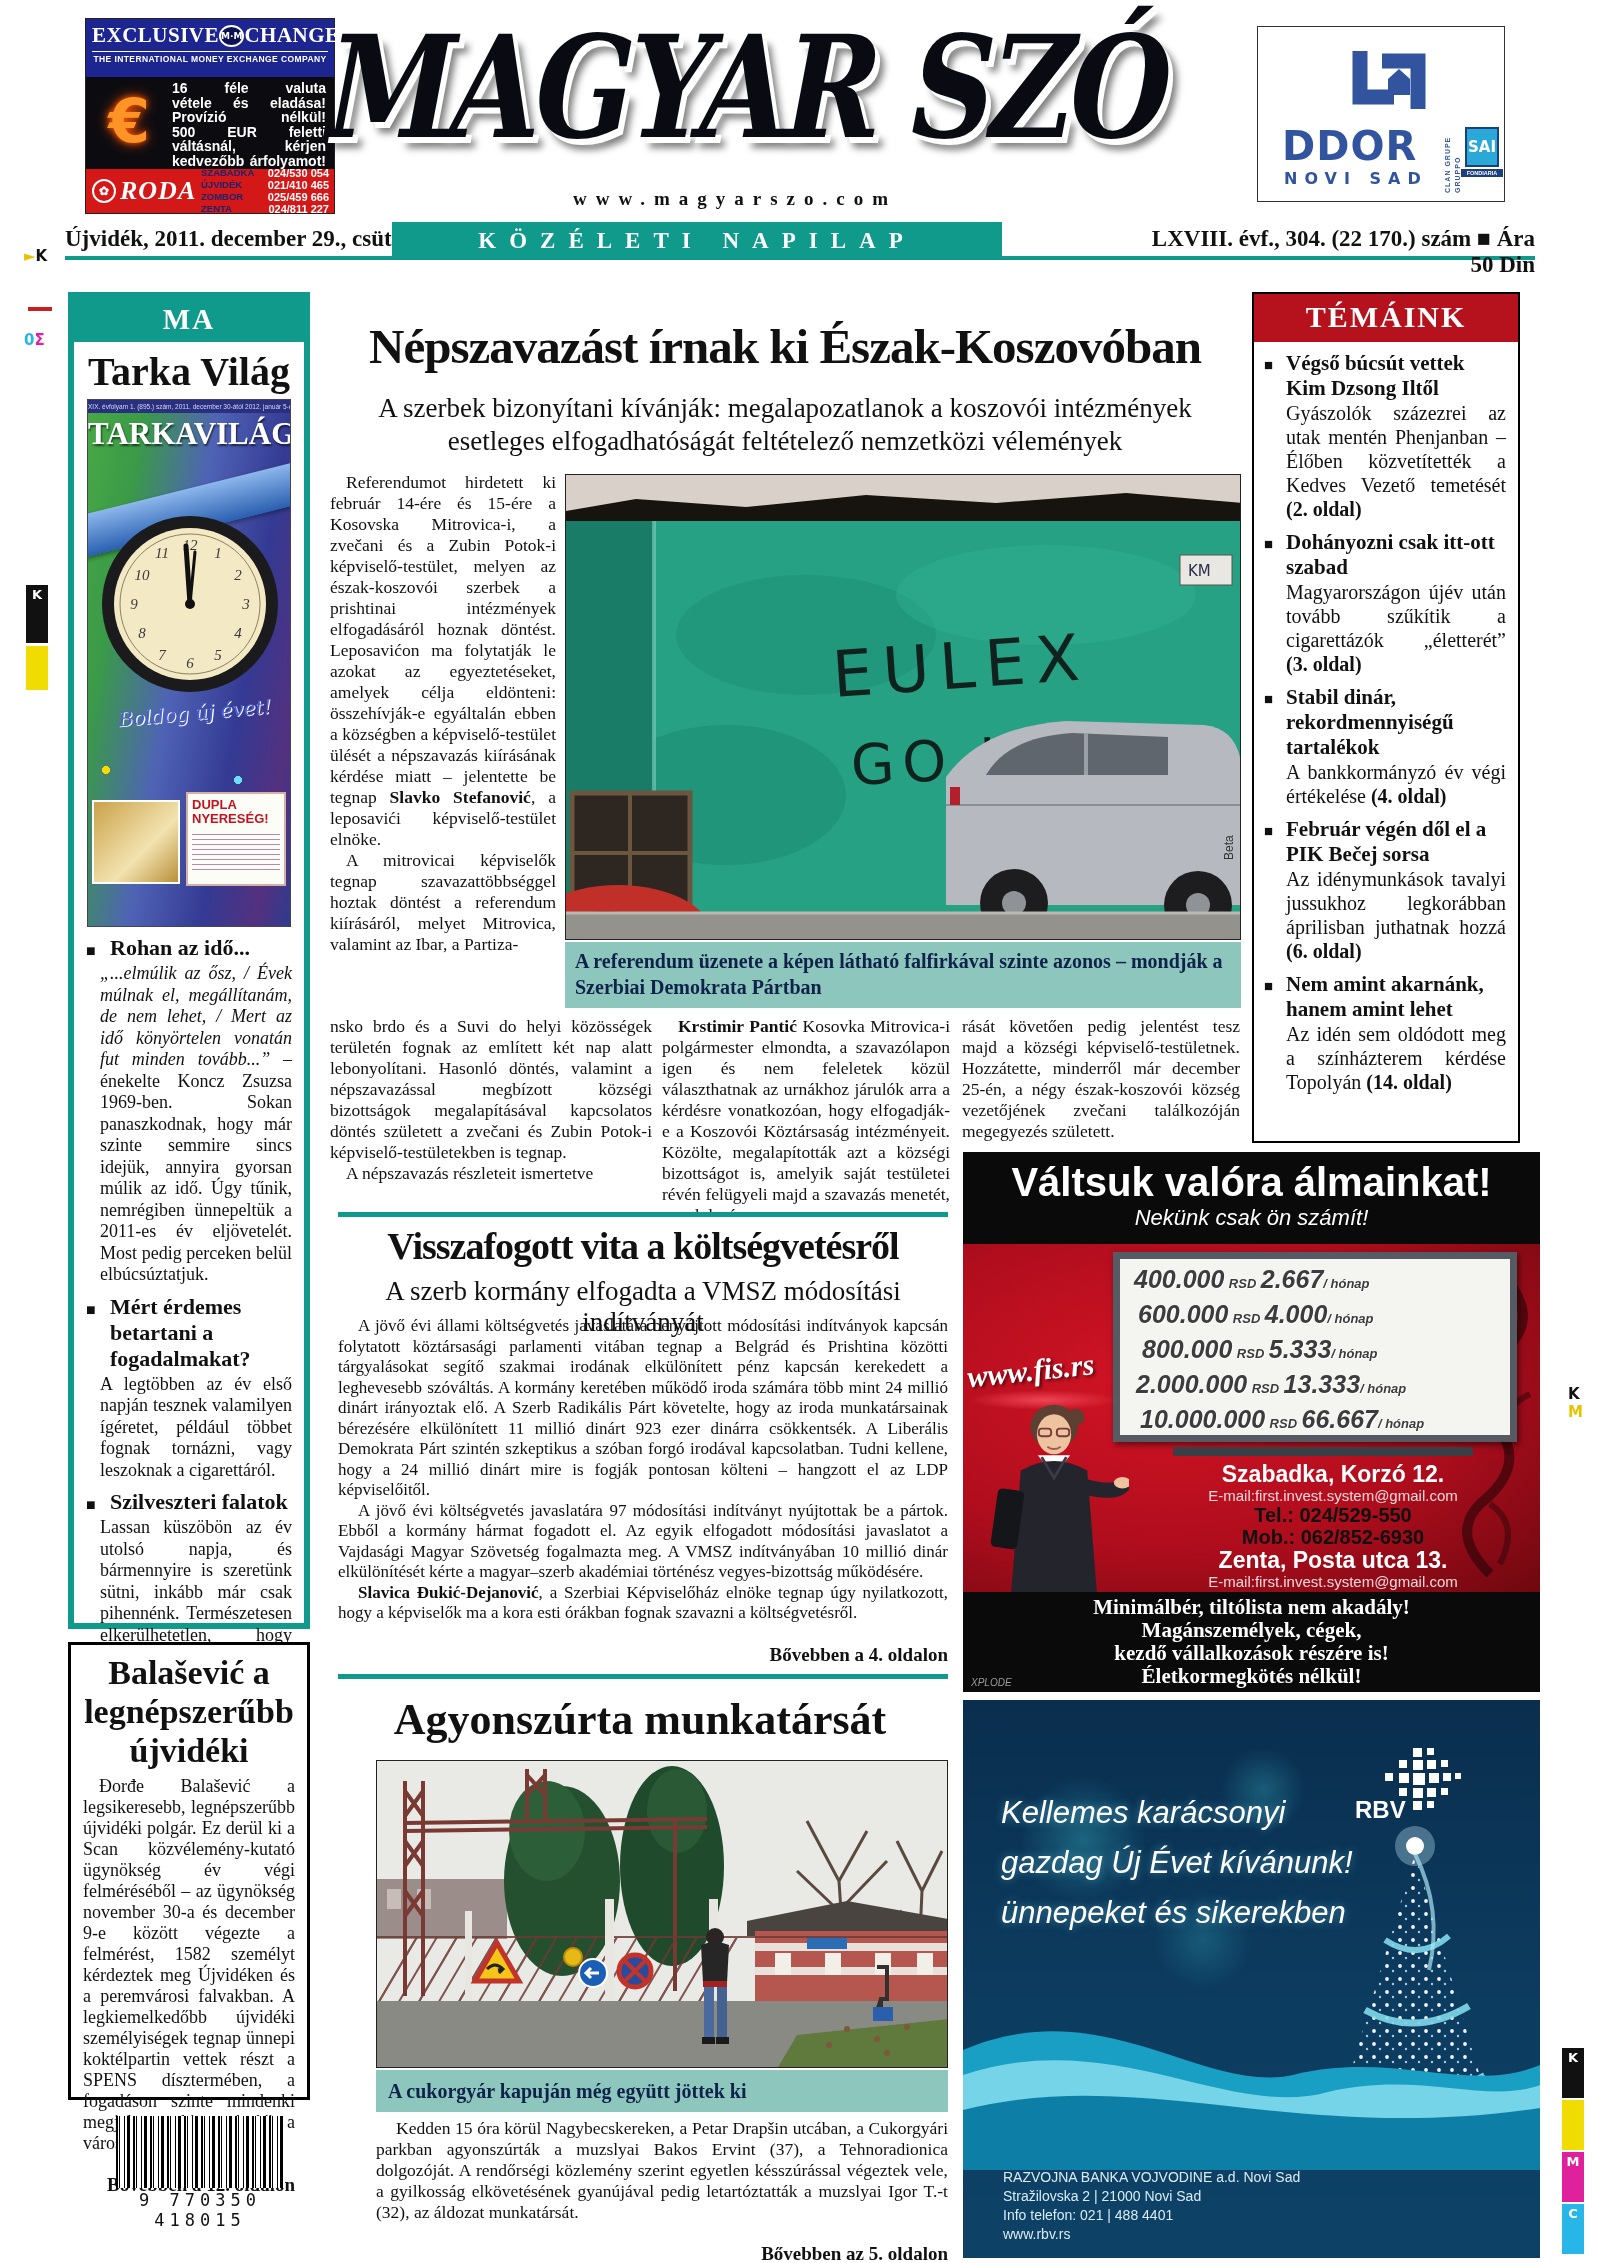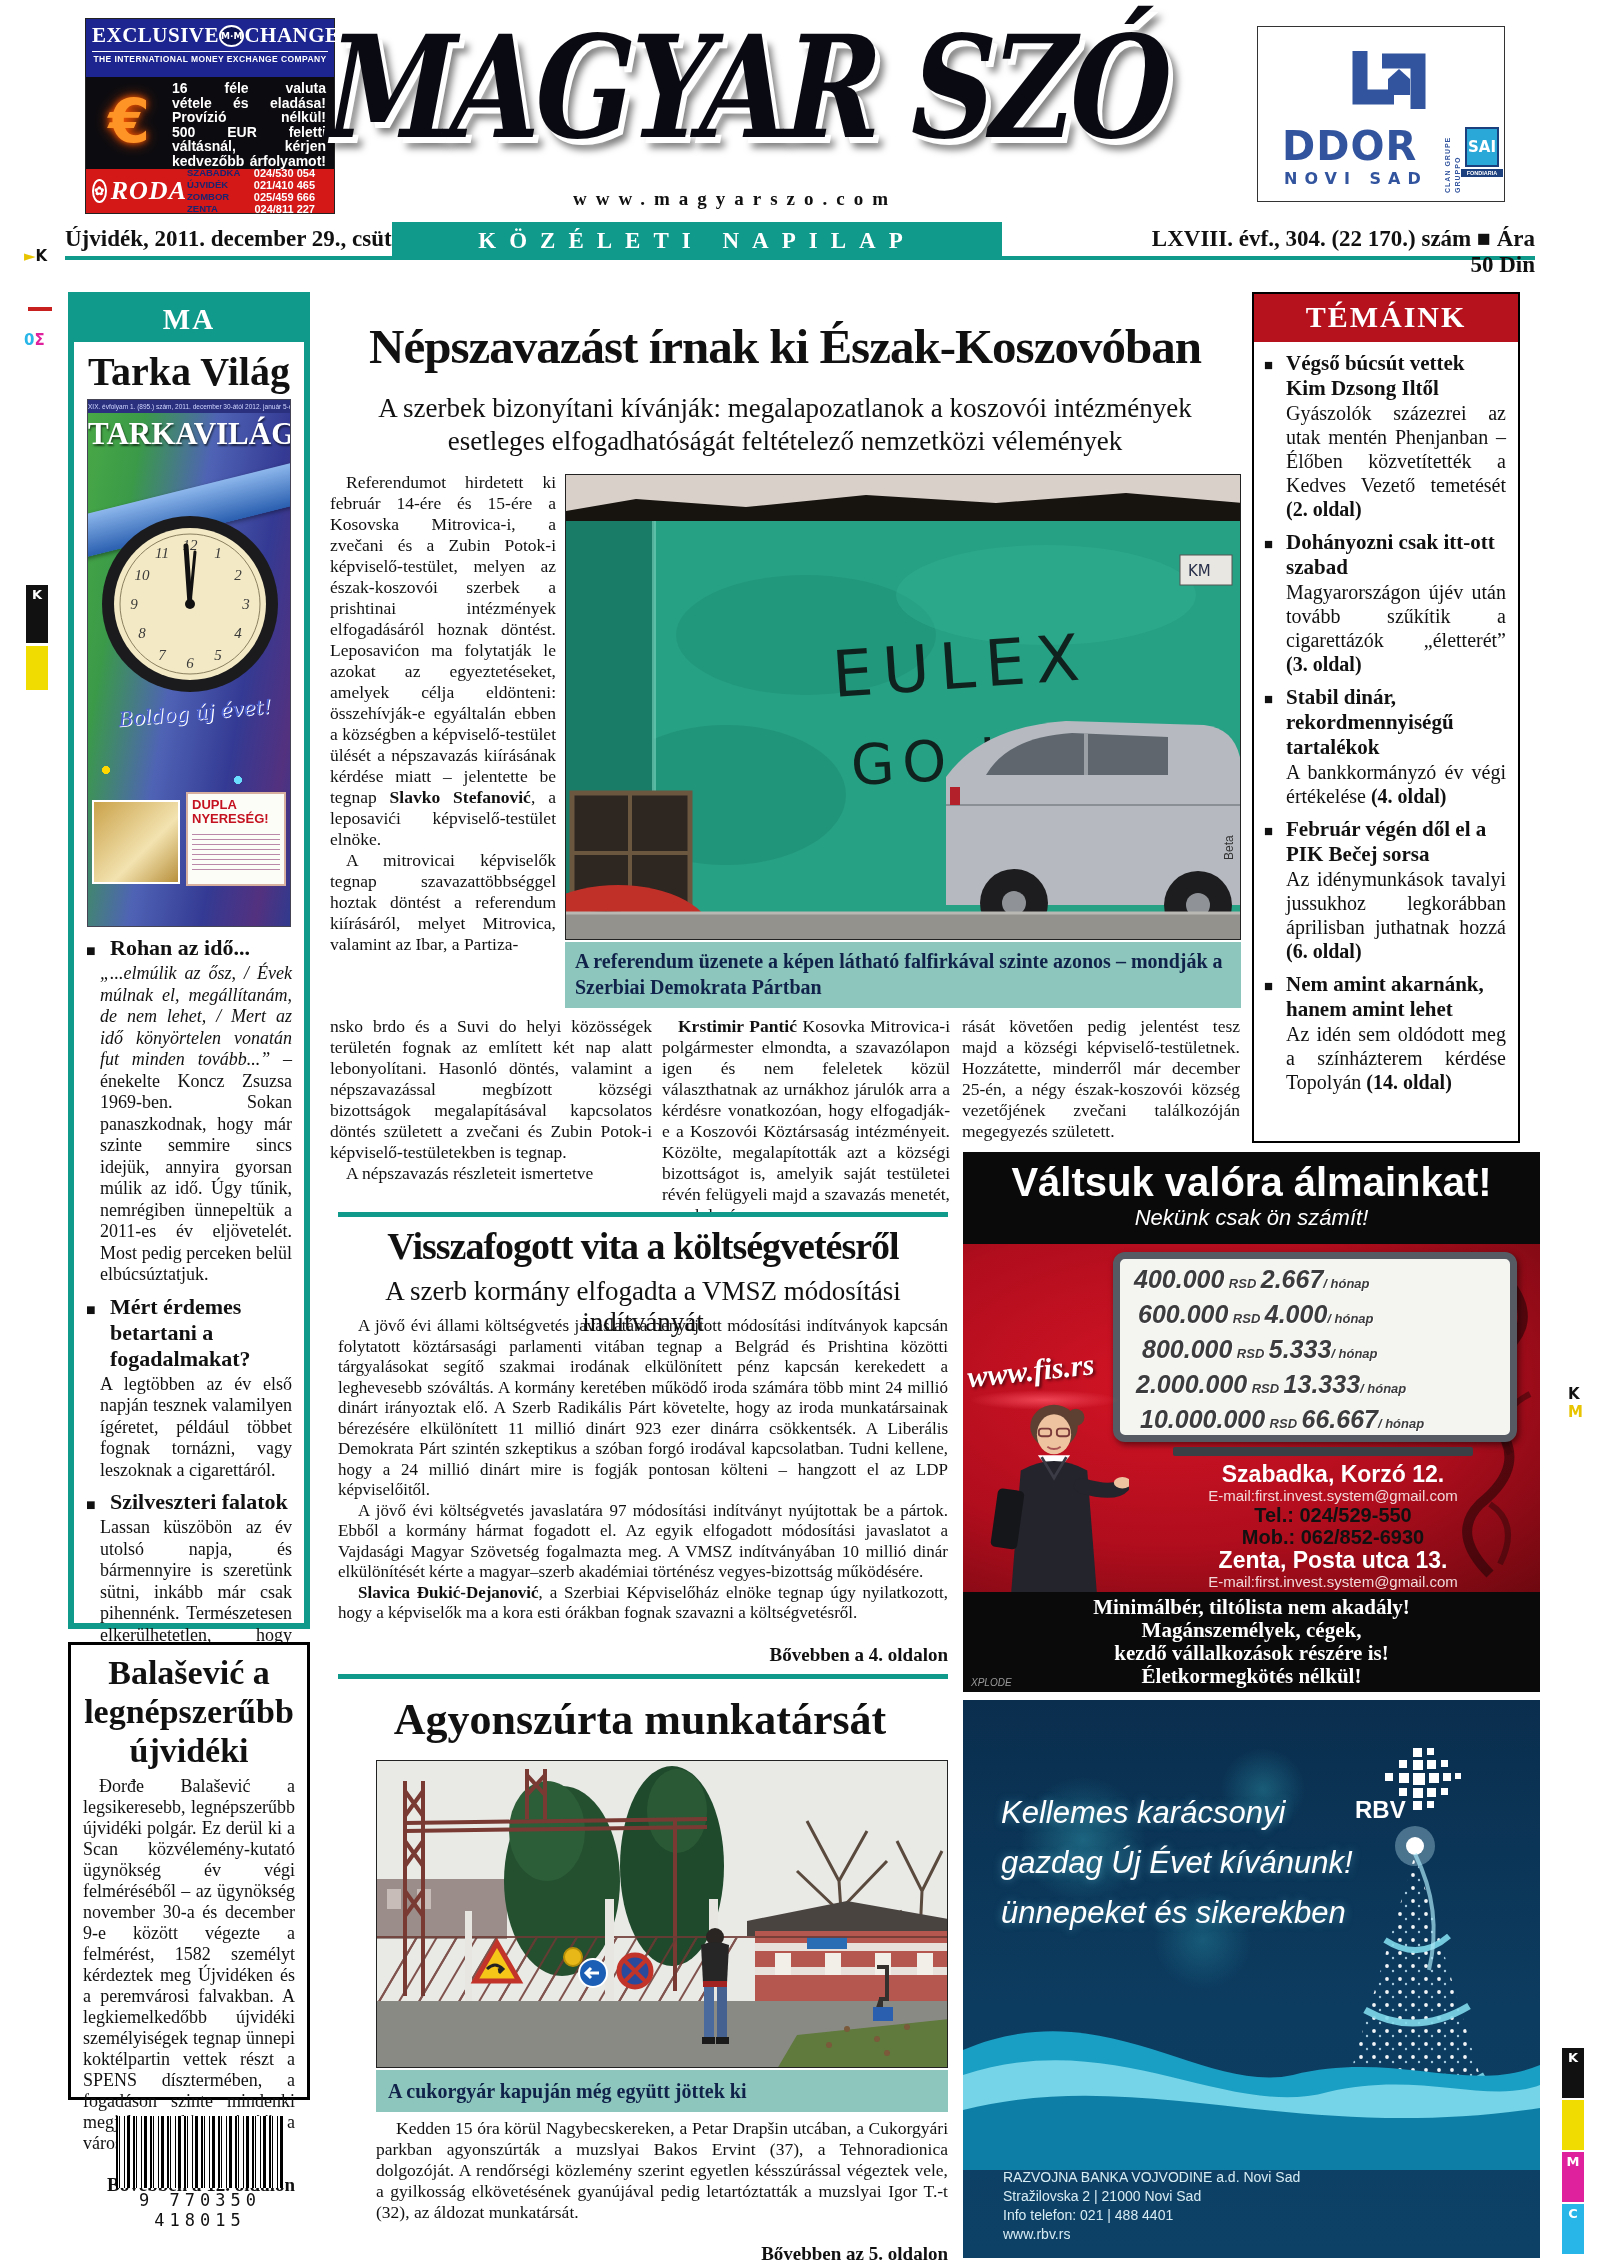--- a/index.html
+++ b/index.html
@@ -23,21 +23,21 @@
                 border-top:1px solid #fff;margin-top:3px;padding-top:2px}
   #exl .mid{height:92px;background:#0c0c10;display:flex;color:#fff}
   #exl .euro{width:86px;font:bold 60px "DejaVu Sans",sans-serif;color:#ff9426;text-align:center;line-height:88px;
              text-shadow:0 0 6px #ff5a00,0 0 14px #c83c00}
   #exl .midtxt{flex:1;padding:4px 8px 0 0}
   #exl .exl-line{font:bold 14px "Liberation Sans",sans-serif;line-height:14.5px;text-align:justify;text-align-last:justify}
   #exl .bot{height:44px;background:#d41717;display:flex;align-items:center}
   #exl .rodalogo{width:24px;height:24px;border:2px solid #fff;border-radius:50%;margin:0 4px 0 6px;
                  color:#fff;text-align:center;font:bold 12px serif;line-height:20px}
   #exl .roda{color:#fff;font:bold italic 26px "Liberation Serif",serif;font-style:italic;letter-spacing:1px}
-  #exl .offices{margin-left:auto;margin-right:19px}
+  #exl .offices{margin-left:auto;margin-right:5px}
   #exl .orow{display:flex;justify-content:space-between;width:128px;line-height:10.5px}
   #exl .ocity{font:bold 9.5px "Liberation Sans",sans-serif;color:#1a2470}
   #exl .ophone{font:bold 11px "Liberation Sans",sans-serif;color:#fff}
   #masthead{left:330px;top:4px;width:810px;text-align:center}
   #masthead h1{font:bold 116px "DejaVu Serif",serif;font-style:italic;letter-spacing:-5px;color:#0a0a12;
                transform:scaleY(1.22) skewX(-2deg);transform-origin:top center;white-space:nowrap;
                text-shadow:5px 5px 0 #ffffff,9px 9px 7px rgba(0,0,0,.5)}
   #website{left:330px;top:188px;width:810px;text-align:center;font:bold 19px "Liberation Serif",serif;letter-spacing:9px}
   #ddor{left:1257px;top:26px;width:248px;height:176px;border:1px solid #333;background:#fff}
   #ddor .word{position:absolute;left:24px;top:96px;font:bold 40px "DejaVu Sans",sans-serif;color:#32549e;letter-spacing:1px}
@@ -131,21 +131,21 @@
   .tm-body b{white-space:nowrap}
   
   #fis{left:963px;top:1152px;width:577px;height:540px;font-family:"Liberation Sans",sans-serif;overflow:hidden}
   #fis .band-top{height:92px;background:#0a0a0a;color:#fff;text-align:center;padding-top:8px}
   #fis .band-top .h{font:bold 40px "Liberation Sans",sans-serif}
   #fis .band-top .s{font:italic 22px "Liberation Sans",sans-serif}
   #fis .red{position:relative;height:348px;
     background:radial-gradient(ellipse at 35% 40%,#d31425 0%,#b00d1d 55%,#6e0810 100%)}
   #fis .swirl{position:absolute;right:0;top:0;width:150px;height:348px;opacity:.8}
   #fis .board{position:absolute;left:150px;top:8px;width:404px;height:190px;background:#f4f4f1;
-              border:7px solid #565b63;border-radius:12px;padding:6px 0 0 14px;box-shadow:2px 3px 6px rgba(0,0,0,.5)}
+              border:7px solid #565b63;border-radius:0;padding:6px 0 0 14px;box-shadow:2px 3px 6px rgba(0,0,0,.5)}
   #fis .tray{position:absolute;left:210px;top:203px;width:300px;height:9px;background:#3a3e45;border-radius:2px}
   #fis .brow{font-style:italic;color:#3c3c3e;white-space:nowrap;line-height:34px;text-shadow:1px 1px 0 #fff}
   #fis .brow .big{font:bold italic 25px "Liberation Sans",sans-serif}
   #fis .brow .small{font:bold italic 13px "Liberation Sans",sans-serif}
   #fis .web{position:absolute;left:4px;top:108px;width:160px;transform:rotate(-6deg);color:#fff;
             font:bold italic 30px "Liberation Serif",serif;text-shadow:2px 2px 3px #5e0710}
   #fis .webellipse{position:absolute;left:6px;top:146px;width:150px;height:20px;border-radius:50%;
             background:radial-gradient(ellipse,#ef4455 0%,rgba(176,13,29,0) 70%)}
   #fis .woman{position:absolute;left:16px;top:158px}
   #fis .contacts{position:absolute;left:170px;top:218px;width:400px;text-align:center}

